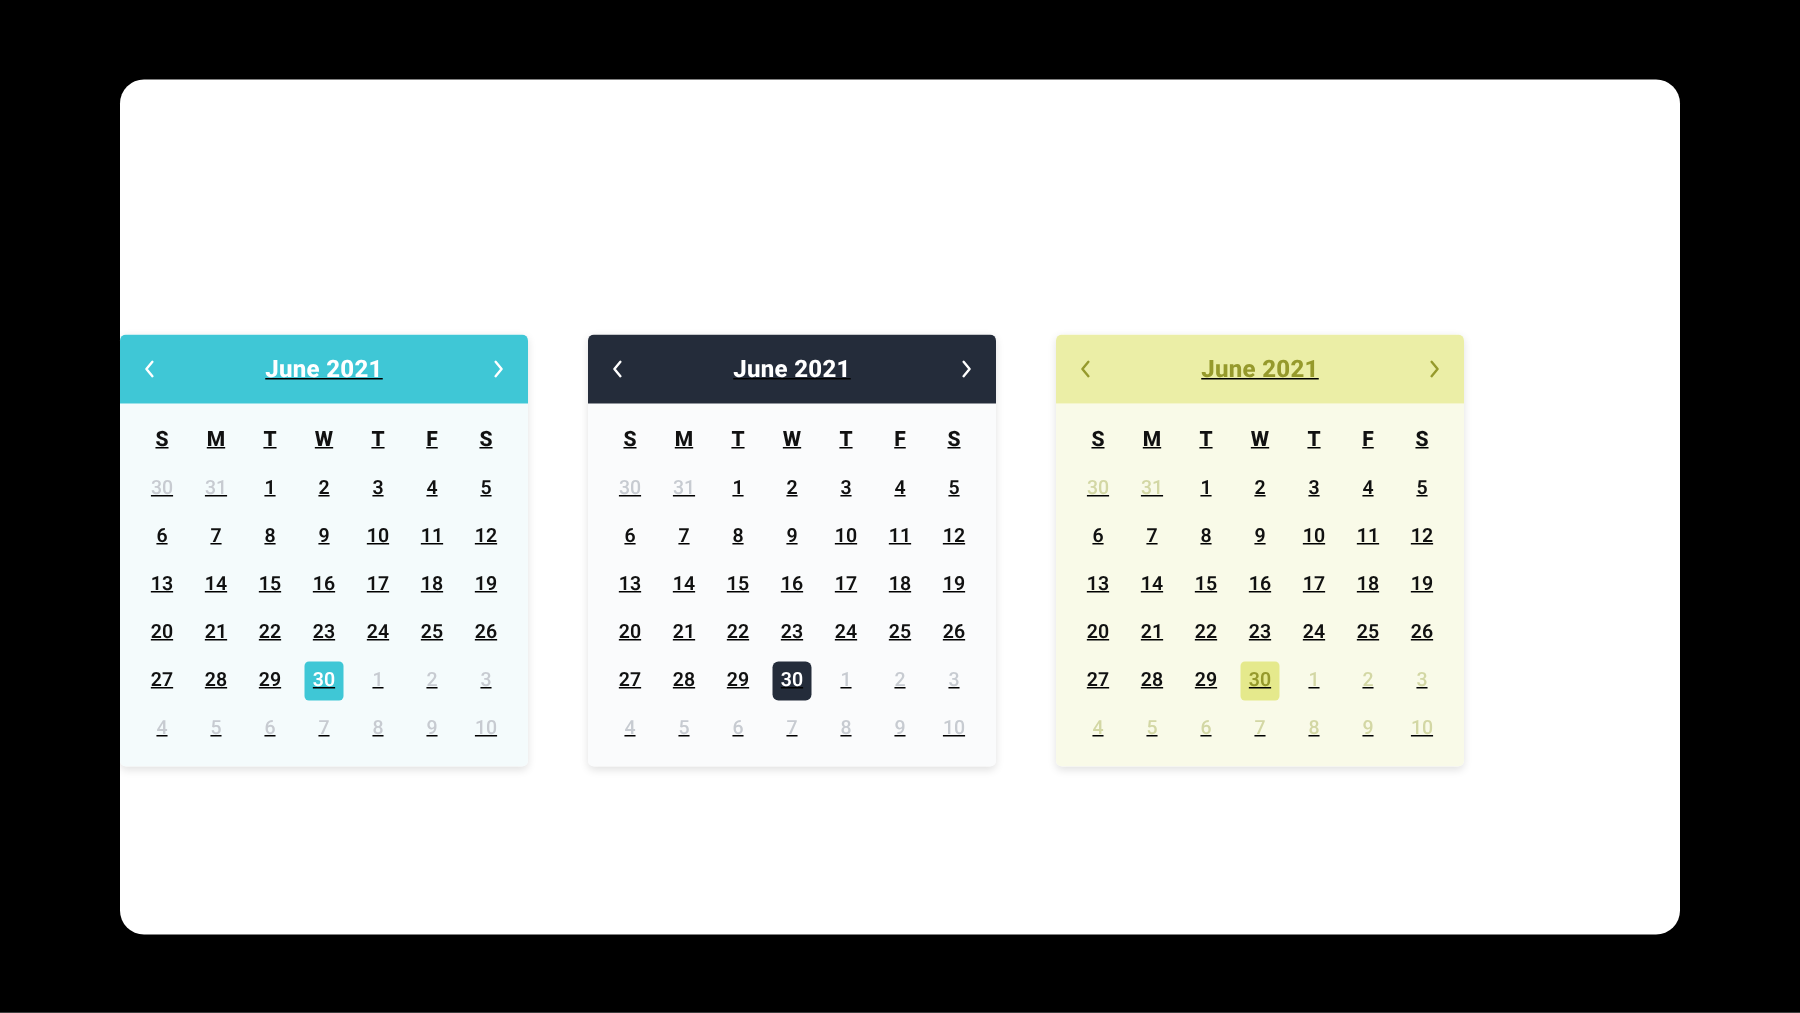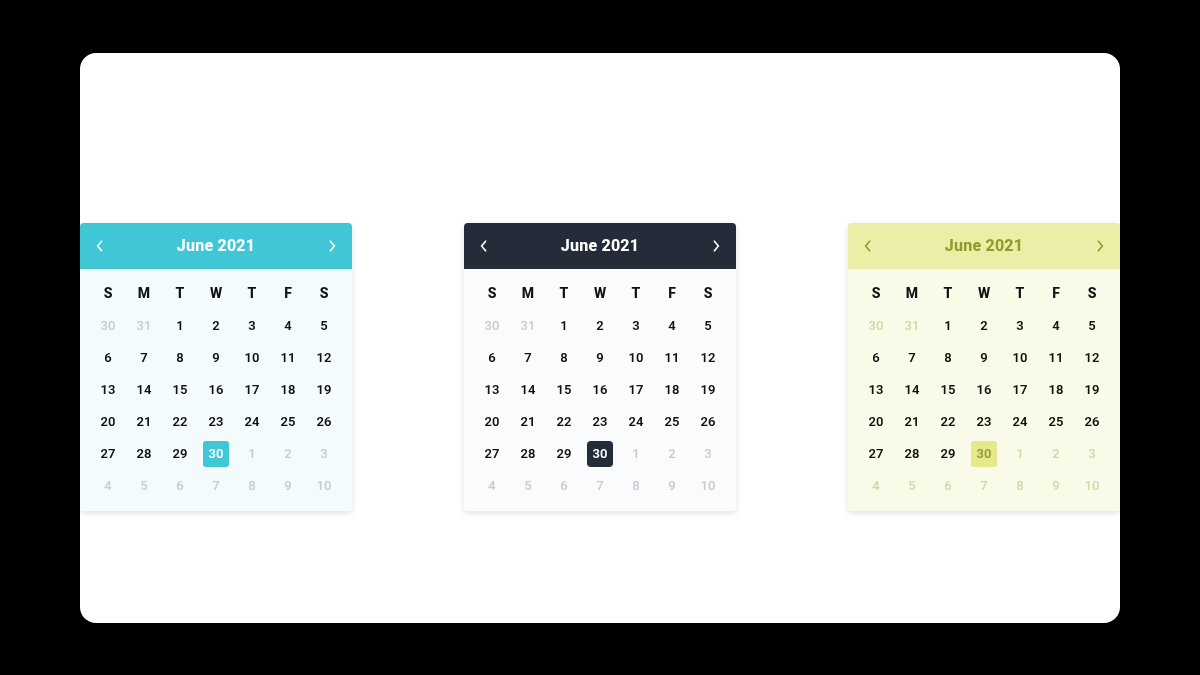--- a/index.html
+++ b/index.html
@@ -23,22 +23,23 @@
     background: #fff;
     border-radius: 16px;
     box-shadow: 0 30px 60px rgba(0,0,0,.35), 0 10px 25px rgba(0,0,0,.25);
     position: relative;
   }
   .cal-row {
     position: absolute;
     left: 0; right:0;
     top: 170px;
     display:flex;
-    justify-content:space-between;
-    gap: 63px;
+    justify-content:flex-start;
+    gap: 40px;
+    text-decoration: underline;
   }
   .cal {
     width: 272px;
     border-radius: 4px;
     box-shadow: 0 2px 6px rgba(0,0,0,.12);
     overflow: hidden;
     background:#fff;
   }
 
   

